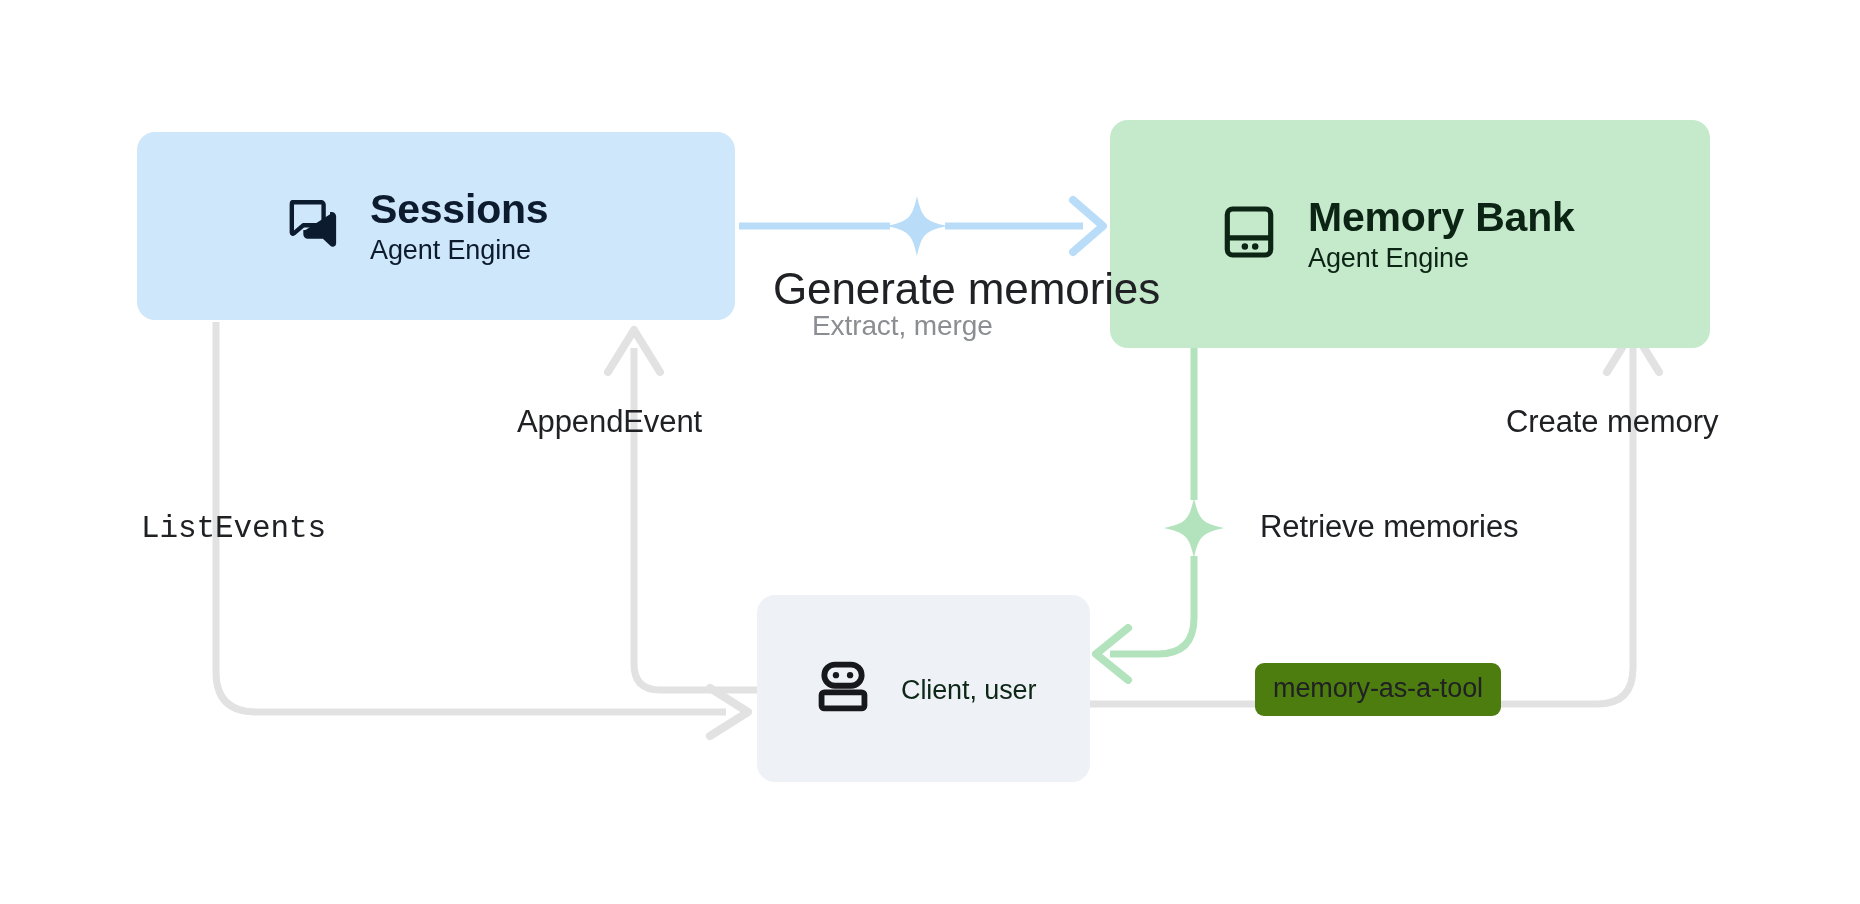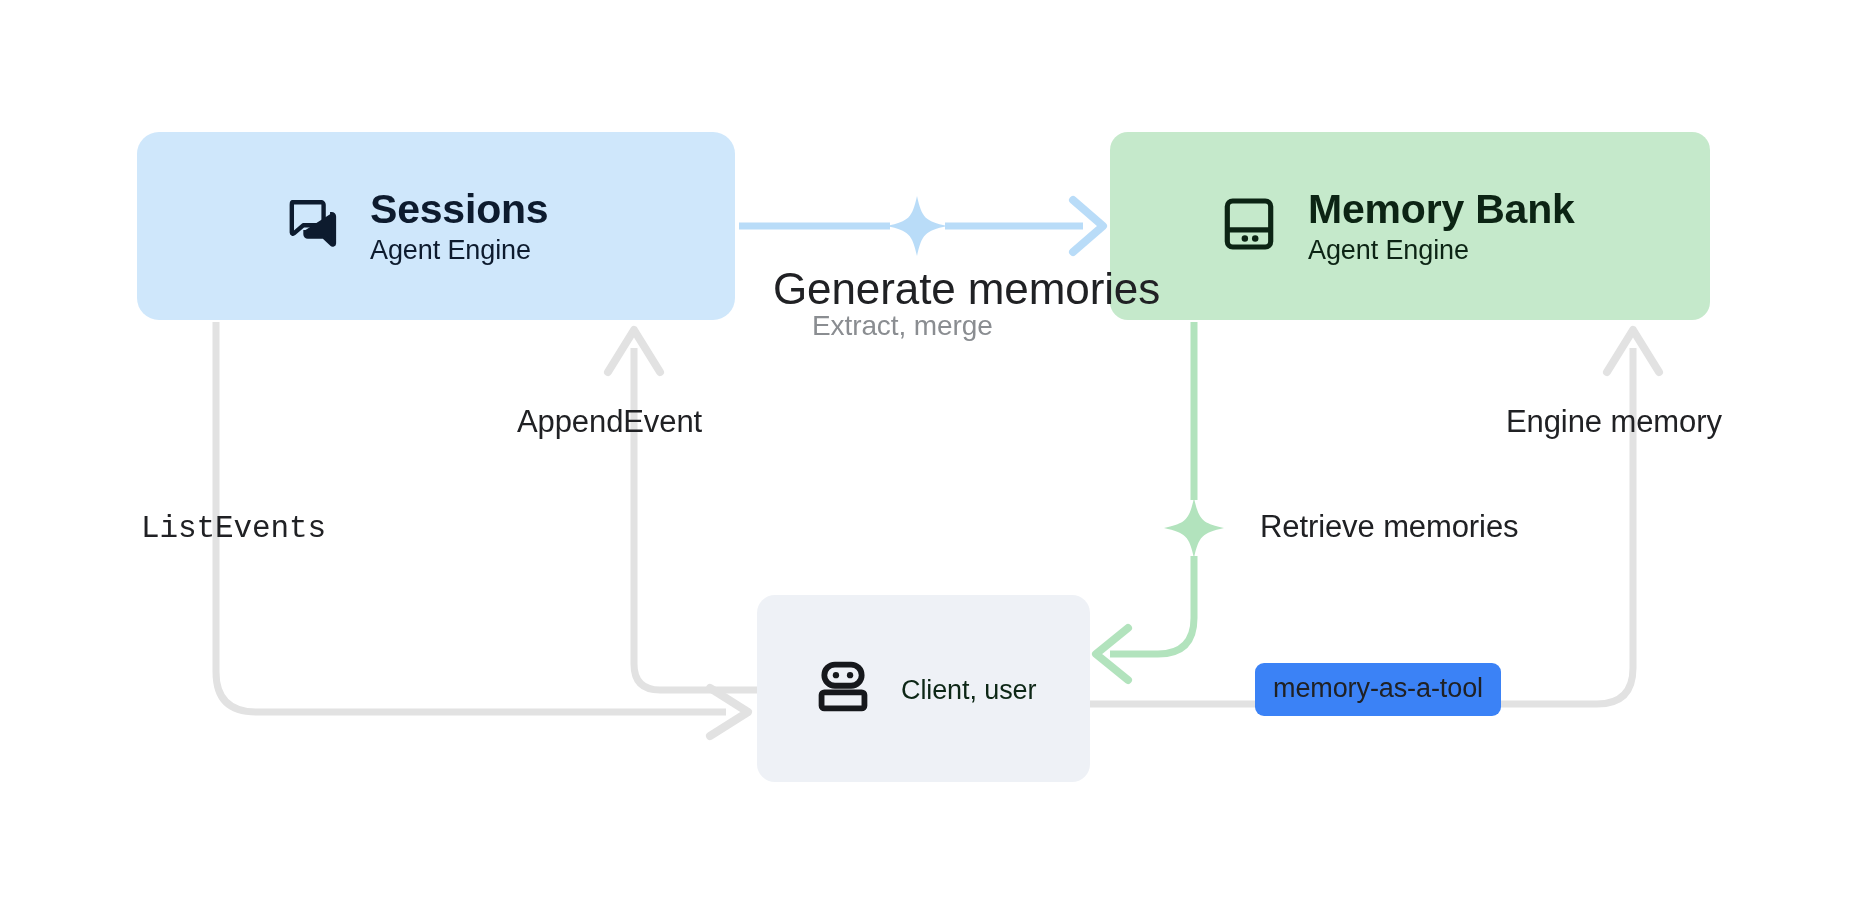--- a/index.html
+++ b/index.html
@@ -7,42 +7,42 @@
   #stage{position:relative;width:1860px;height:904px;background:#fff;}
   #wires{position:absolute;left:0;top:0;width:1860px;height:904px;}
 
   .node{position:absolute;border-radius:18px;display:flex;align-items:center;box-sizing:border-box;}
   .node .ico{flex:0 0 auto;display:block;}
   .node .txt{display:flex;flex-direction:column;line-height:1.08;}
   .node .ttl{font-size:41px;font-weight:700;letter-spacing:-0.2px;}
   .node .sub{font-size:27px;font-weight:400;letter-spacing:-0.1px;margin-top:4px;}
 
   #node-sessions{left:137px;top:132px;width:598px;height:188px;background:#cfe7fb;
-    padding-left:145px;gap:26px;border-radius:22px;}
+    padding-left:145px;gap:26px;}
   #node-sessions .ttl,#node-sessions .sub{color:#0d1b2e;}
 
-  #node-memory{left:1110px;top:132px;width:600px;height:188px;background:#c5e9cb;
+  #node-memory{left:1110px;top:120px;width:600px;height:228px;background:#c5e9cb;
     padding-left:110px;gap:30px;}
   #node-memory .ttl,#node-memory .sub{color:#0c2414;}
 
   #node-agent{left:757px;top:595px;width:333px;height:187px;background:#eef1f6;
     padding-left:58px;gap:30px;}
   #node-agent .ttl,#node-agent .sub{color:#0d2716;}
 
   .edge-label{position:absolute;font-size:31px;color:#202124;white-space:nowrap;letter-spacing:-0.1px;}
   .edge-sub{position:absolute;font-size:28px;color:#8a8d91;white-space:nowrap;letter-spacing:-0.1px;}
 
   #lbl-generate{left:773px;top:264px;font-size:44px;}
   #sub-generate{left:812px;top:310px;}
   #lbl-append{left:517px;top:404px;}
   #lbl-listevents{left:141px;top:511px;font-family:Liberation Mono, monospace;}
   #lbl-create{left:1506px;top:404px;}
   #lbl-retrieve{left:1228px;top:509px;margin-left:32px;}
 
-  #badge-tool{position:absolute;left:1255px;top:663px;background:#3b82f6;border-radius:9px;
+  #badge-tool{position:absolute;left:1255px;top:663px;background:#4d7c0f;border-radius:9px;
     padding:10px 18px 12px;font-size:27px;color:#202124;letter-spacing:-0.1px;white-space:nowrap;}
 </style>
 </head>
 <body>
 
 <div id="stage">
 
   <svg id="wires" viewBox="0 0 1860 904">
 
     <g>
@@ -121,19 +121,19 @@
     </span>
   </div>
 
   <div class="edge-label" id="lbl-generate">Generate memories</div>
   <div class="edge-sub" id="sub-generate">Extract, merge</div>
 
   <div class="edge-label" id="lbl-append">AppendEvent</div>
 
   <div class="edge-label" id="lbl-listevents">ListEvents</div>
 
-  <div class="edge-label" id="lbl-create">Engine memory</div>
+  <div class="edge-label" id="lbl-create">Create memory</div>
 
   <div class="edge-label" id="lbl-retrieve">Retrieve memories</div>
 
   <div id="badge-tool">memory-as-a-tool</div>
 
 </div>
 
 </body></html>

